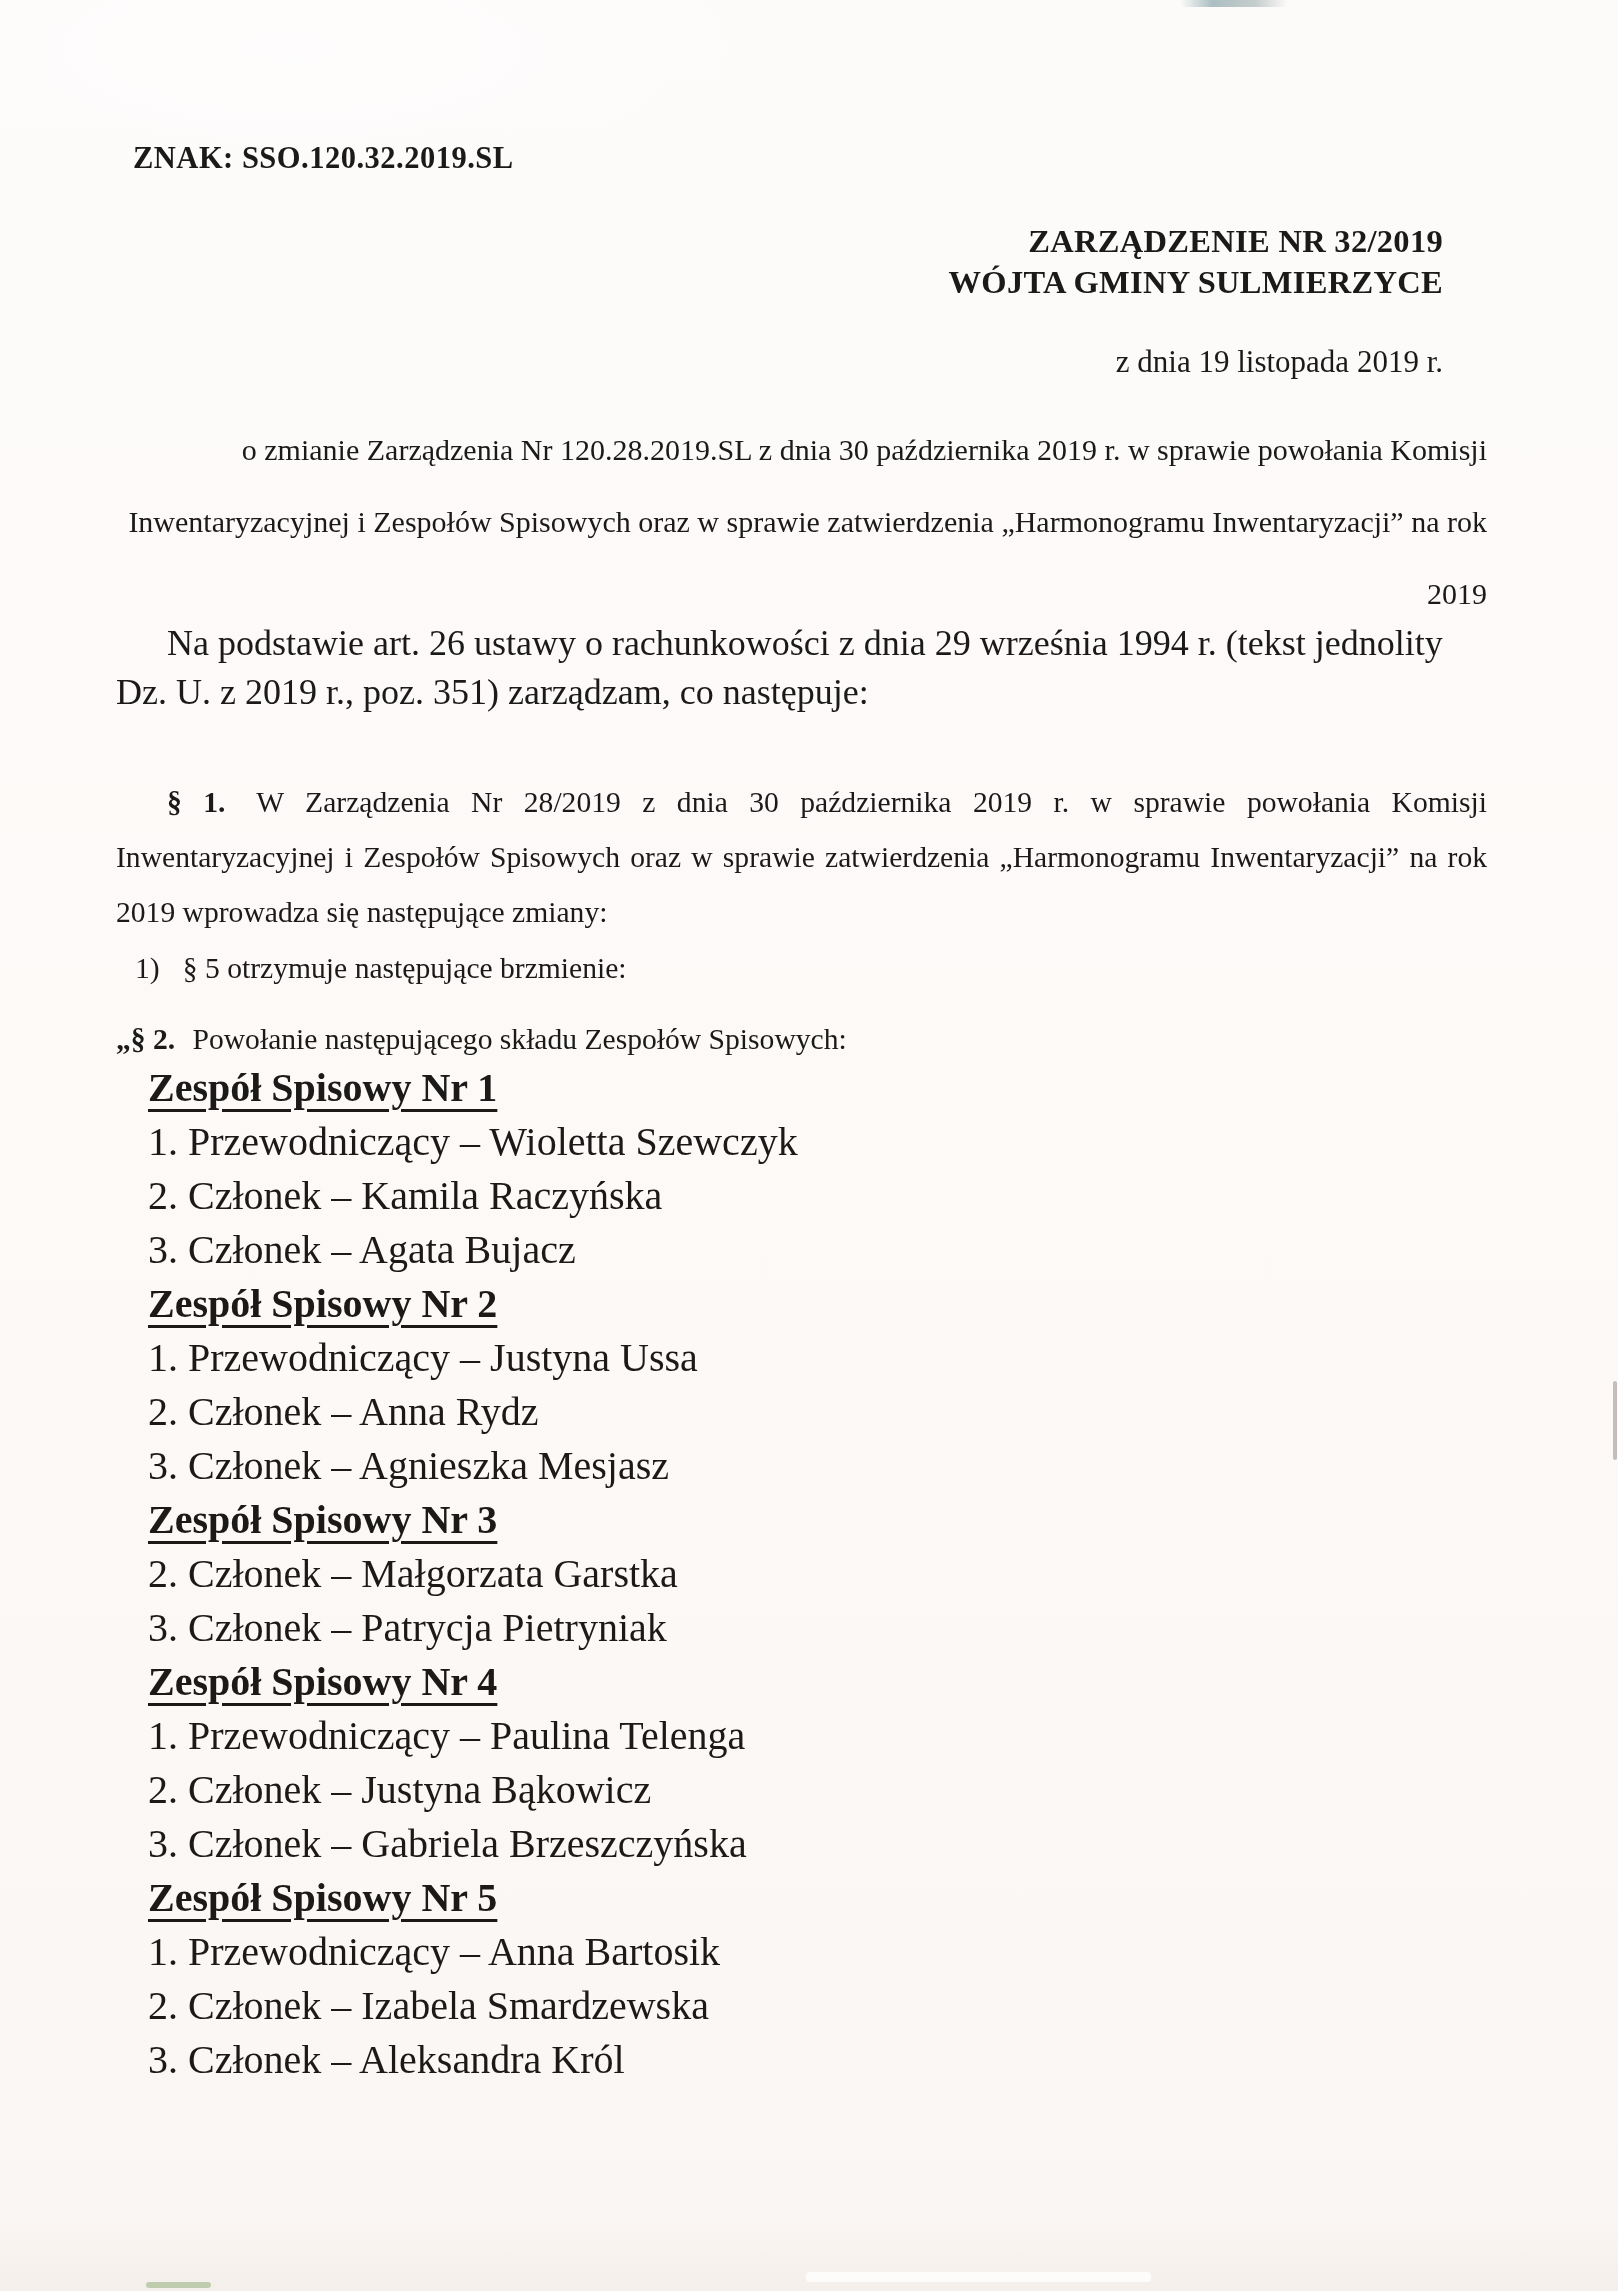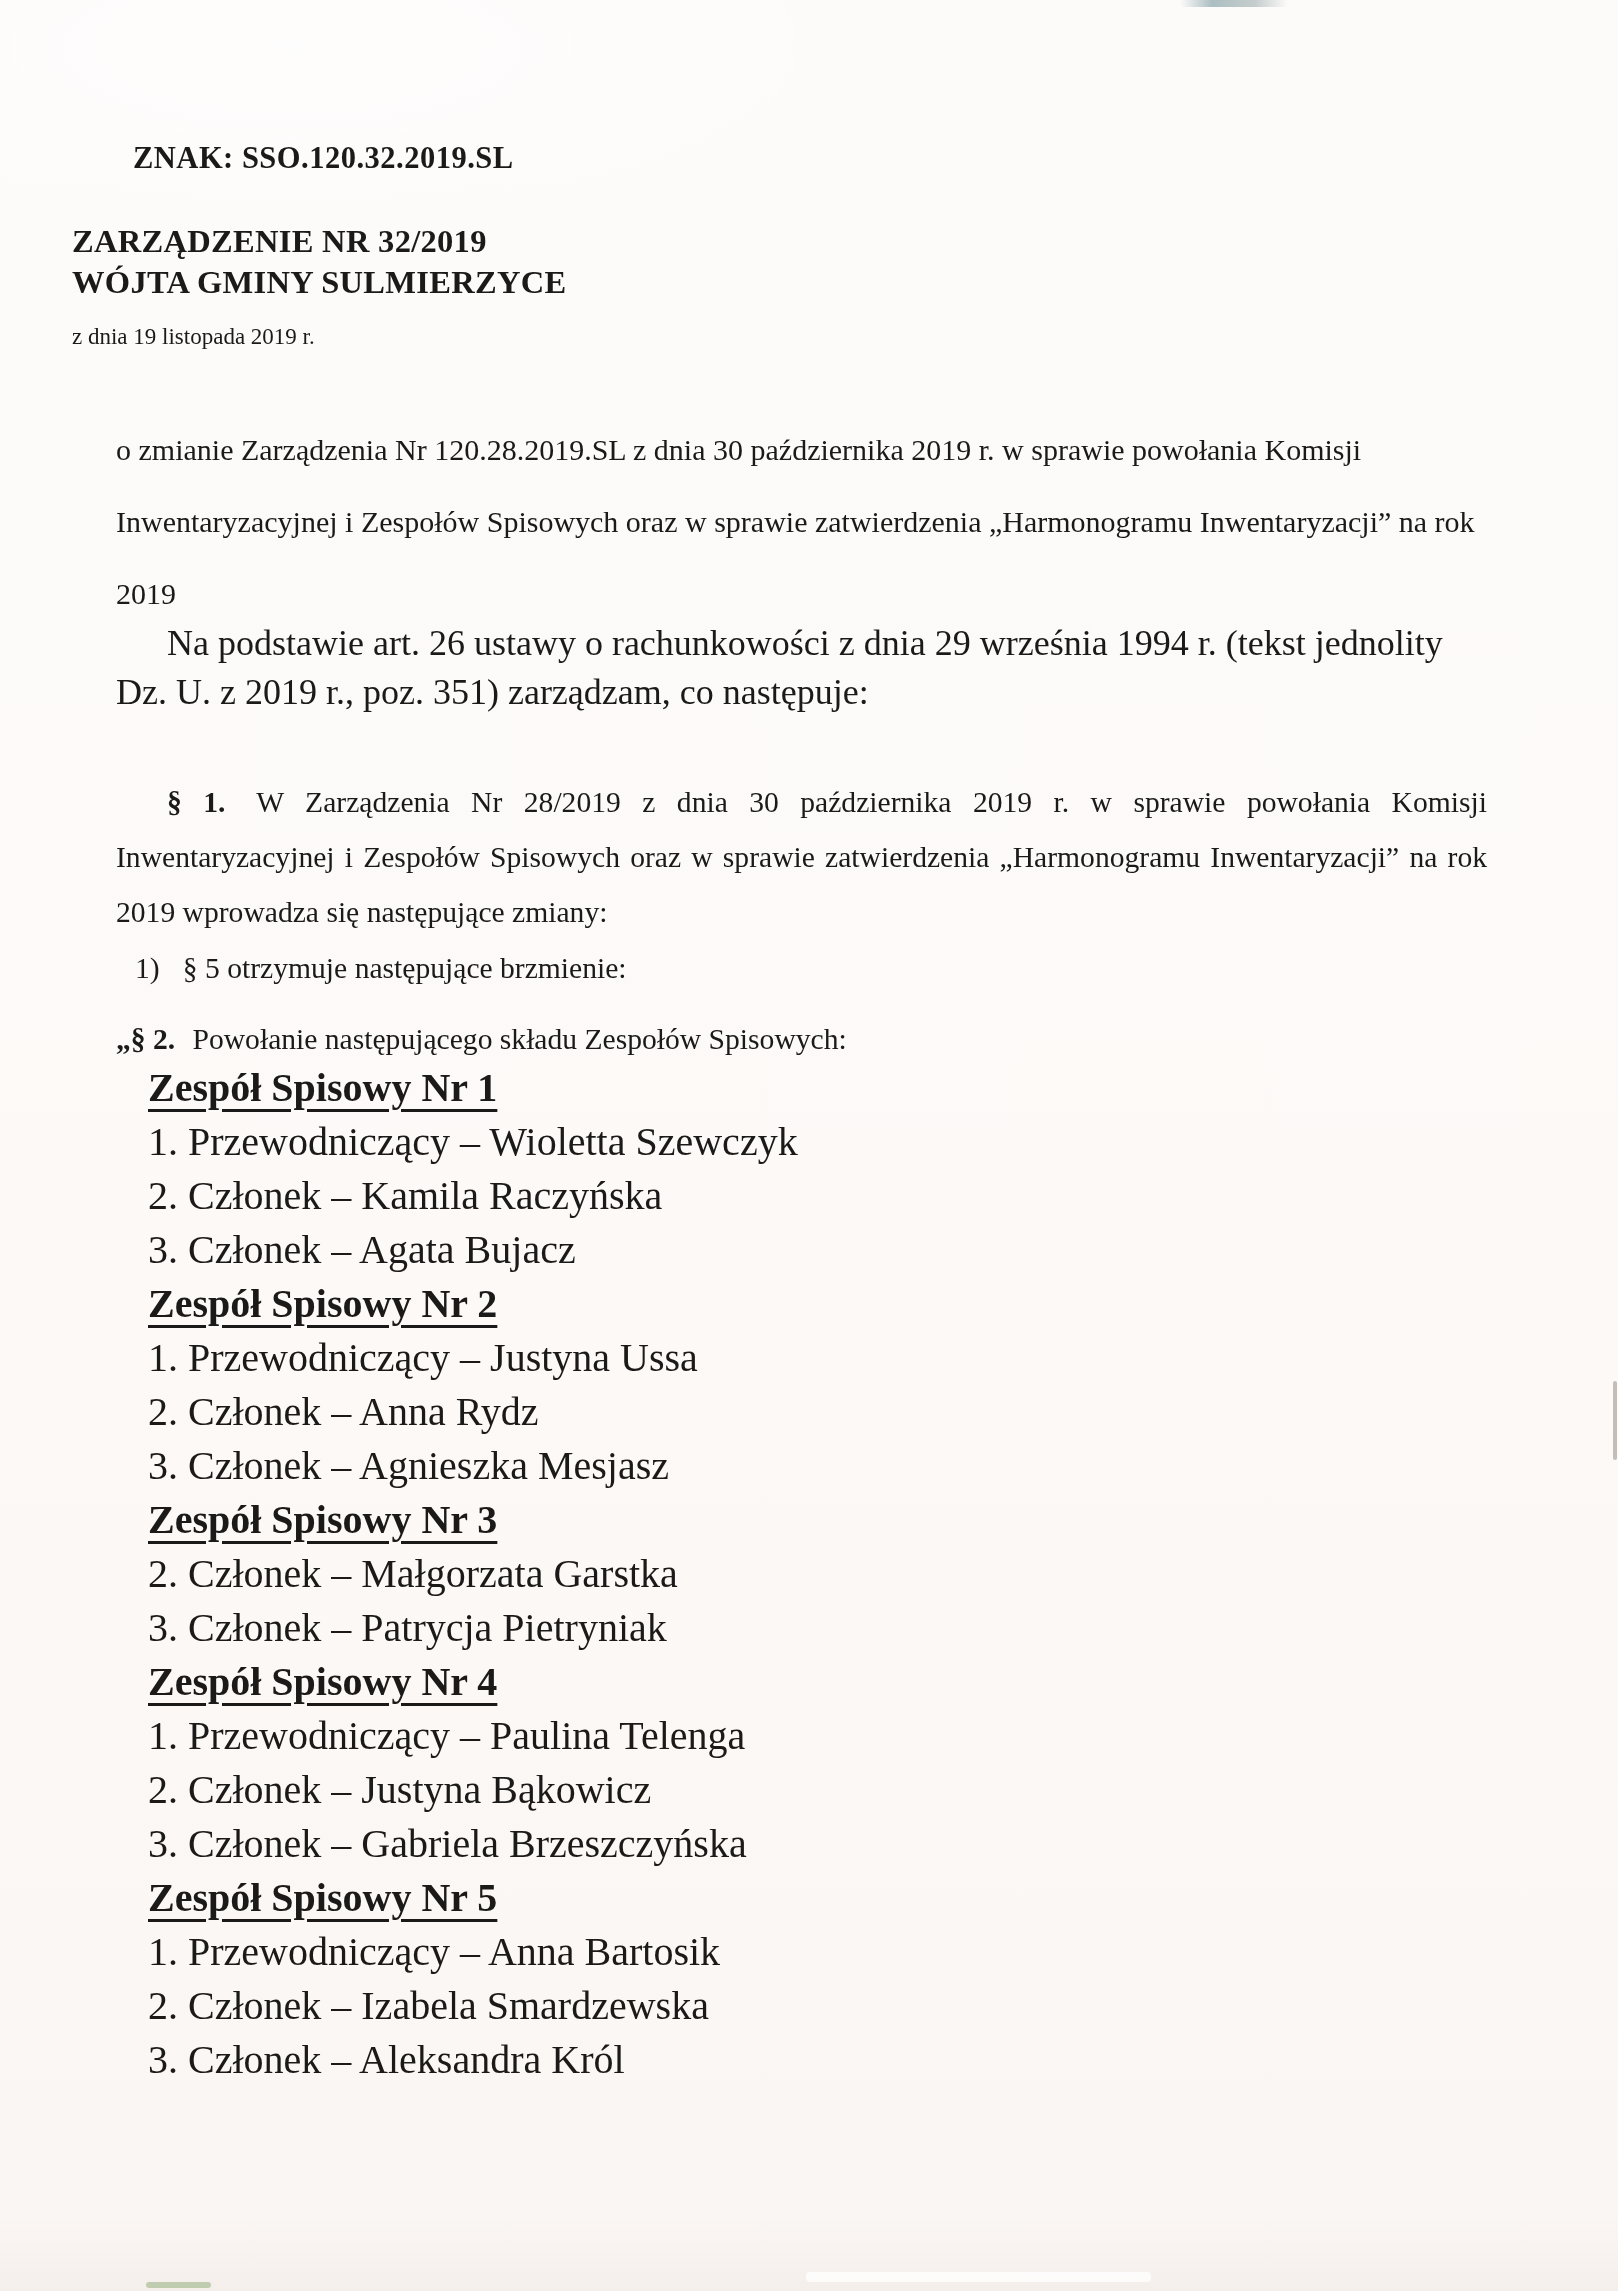--- a/index.html
+++ b/index.html
@@ -38,24 +38,24 @@
     background: rgba(255,255,255,0.8); border-radius: 3.9px;
   }
 
   .abs { position: absolute; }
   .bold { font-weight: bold; }
 
   .znak {
     left: 133px; top: 141px;
     font-size: 30.5px; font-weight: bold; letter-spacing: 0.5px;
   }
-  .center-block { left: 116px; width: 1371px; text-align: left; }
+  .center-block { left: 116px; width: 1371px; text-align: right; }
   .title-1 { top: 223px; font-size: 32.5px; font-weight: bold; transform: translateX(-44px); letter-spacing: 0.3px; }
   .title-2 { top: 264px; font-size: 32.5px; font-weight: bold; transform: translateX(-44px); letter-spacing: 0.3px; }
-  .date-line { top: 324px; font-size: 23px; transform: translateX(-44px); }
+  .date-line { top: 344px; font-size: 31px; transform: translateX(-44px); }
   .subject {
     top: 414px; font-size: 30px; font-weight: normal; line-height: 72px;
   }
   .legal {
     left: 116px; top: 619px; width: 1371px;
     font-size: 36px; line-height: 49px;
     text-indent: 51px; text-align: left;
   }
   .par1 {
     left: 116px; top: 775px; width: 1371px; margin: 0;

